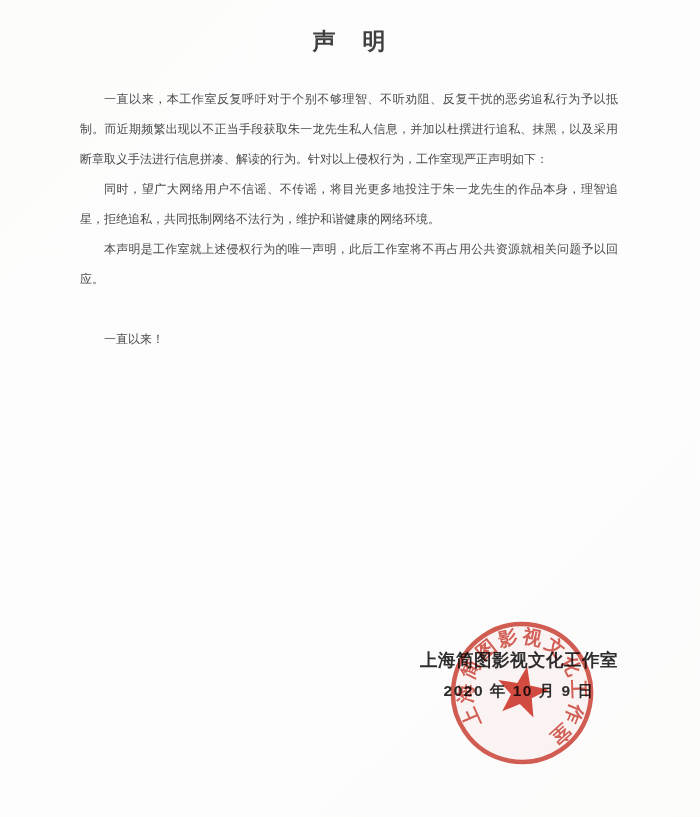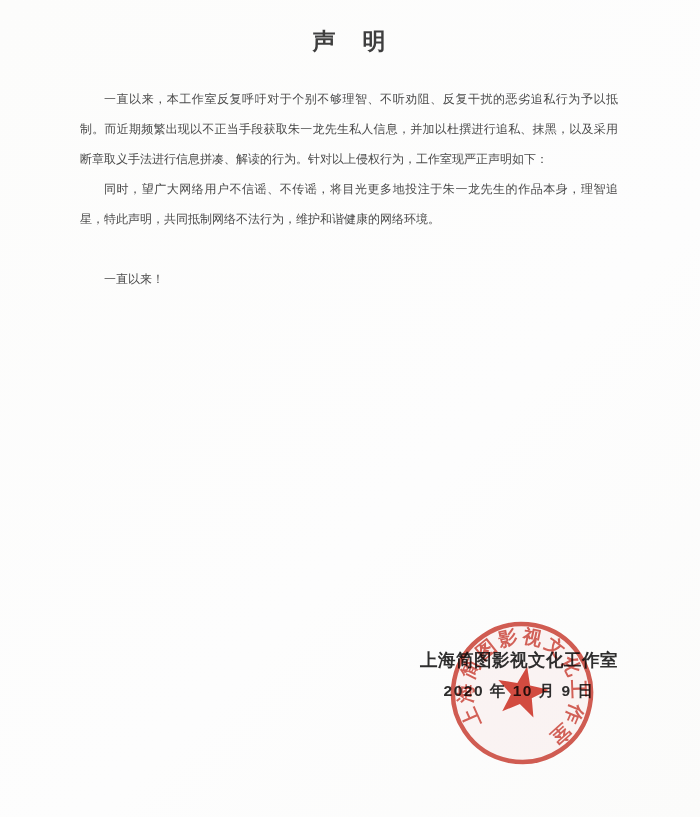--- a/index.html
+++ b/index.html
@@ -86,21 +86,22 @@
 </style>
 </head>
 <body>
 
 <div class="page">
 
   <h1 class="doc-title">声　明</h1>
 
   <div class="doc-body">
     <p>一直以来，本工作室反复呼吁对于个别不够理智、不听劝阻、反复干扰的恶劣追私行为予以抵制。而近期频繁出现以不正当手段获取朱一龙先生私人信息，并加以杜撰进行追私、抹黑，以及采用断章取义手法进行信息拼凑、解读的行为。针对以上侵权行为，工作室现严正声明如下：</p>
-    <p>同时，望广大网络用户不信谣、不传谣，将目光更多地投注于朱一龙先生的作品本身，理智追星，特此声明，共同抵制网络不法行为，维护和谐健康的网络环境。</p>
+    <p>同时，望广大网络用户不信谣、不传谣，将目光更多地投注于朱一龙先生的作品本身，理智追星，拒绝追私，共同抵制网络不法行为，维护和谐健康的网络环境。</p>
+    <p>本声明是工作室就上述侵权行为的唯一声明，此后工作室将不再占用公共资源就相关问题予以回应。</p>
     <p class="closing">一直以来！</p>
   </div>
 
   <div class="signature">
     <div class="sig-name">上海简图影视文化工作室</div>
     <div class="sig-date">2020 年 10 月 9 日</div>
   </div>
 
   <svg class="seal" viewBox="-86 -86 172 172" aria-hidden="true">
     <defs>

